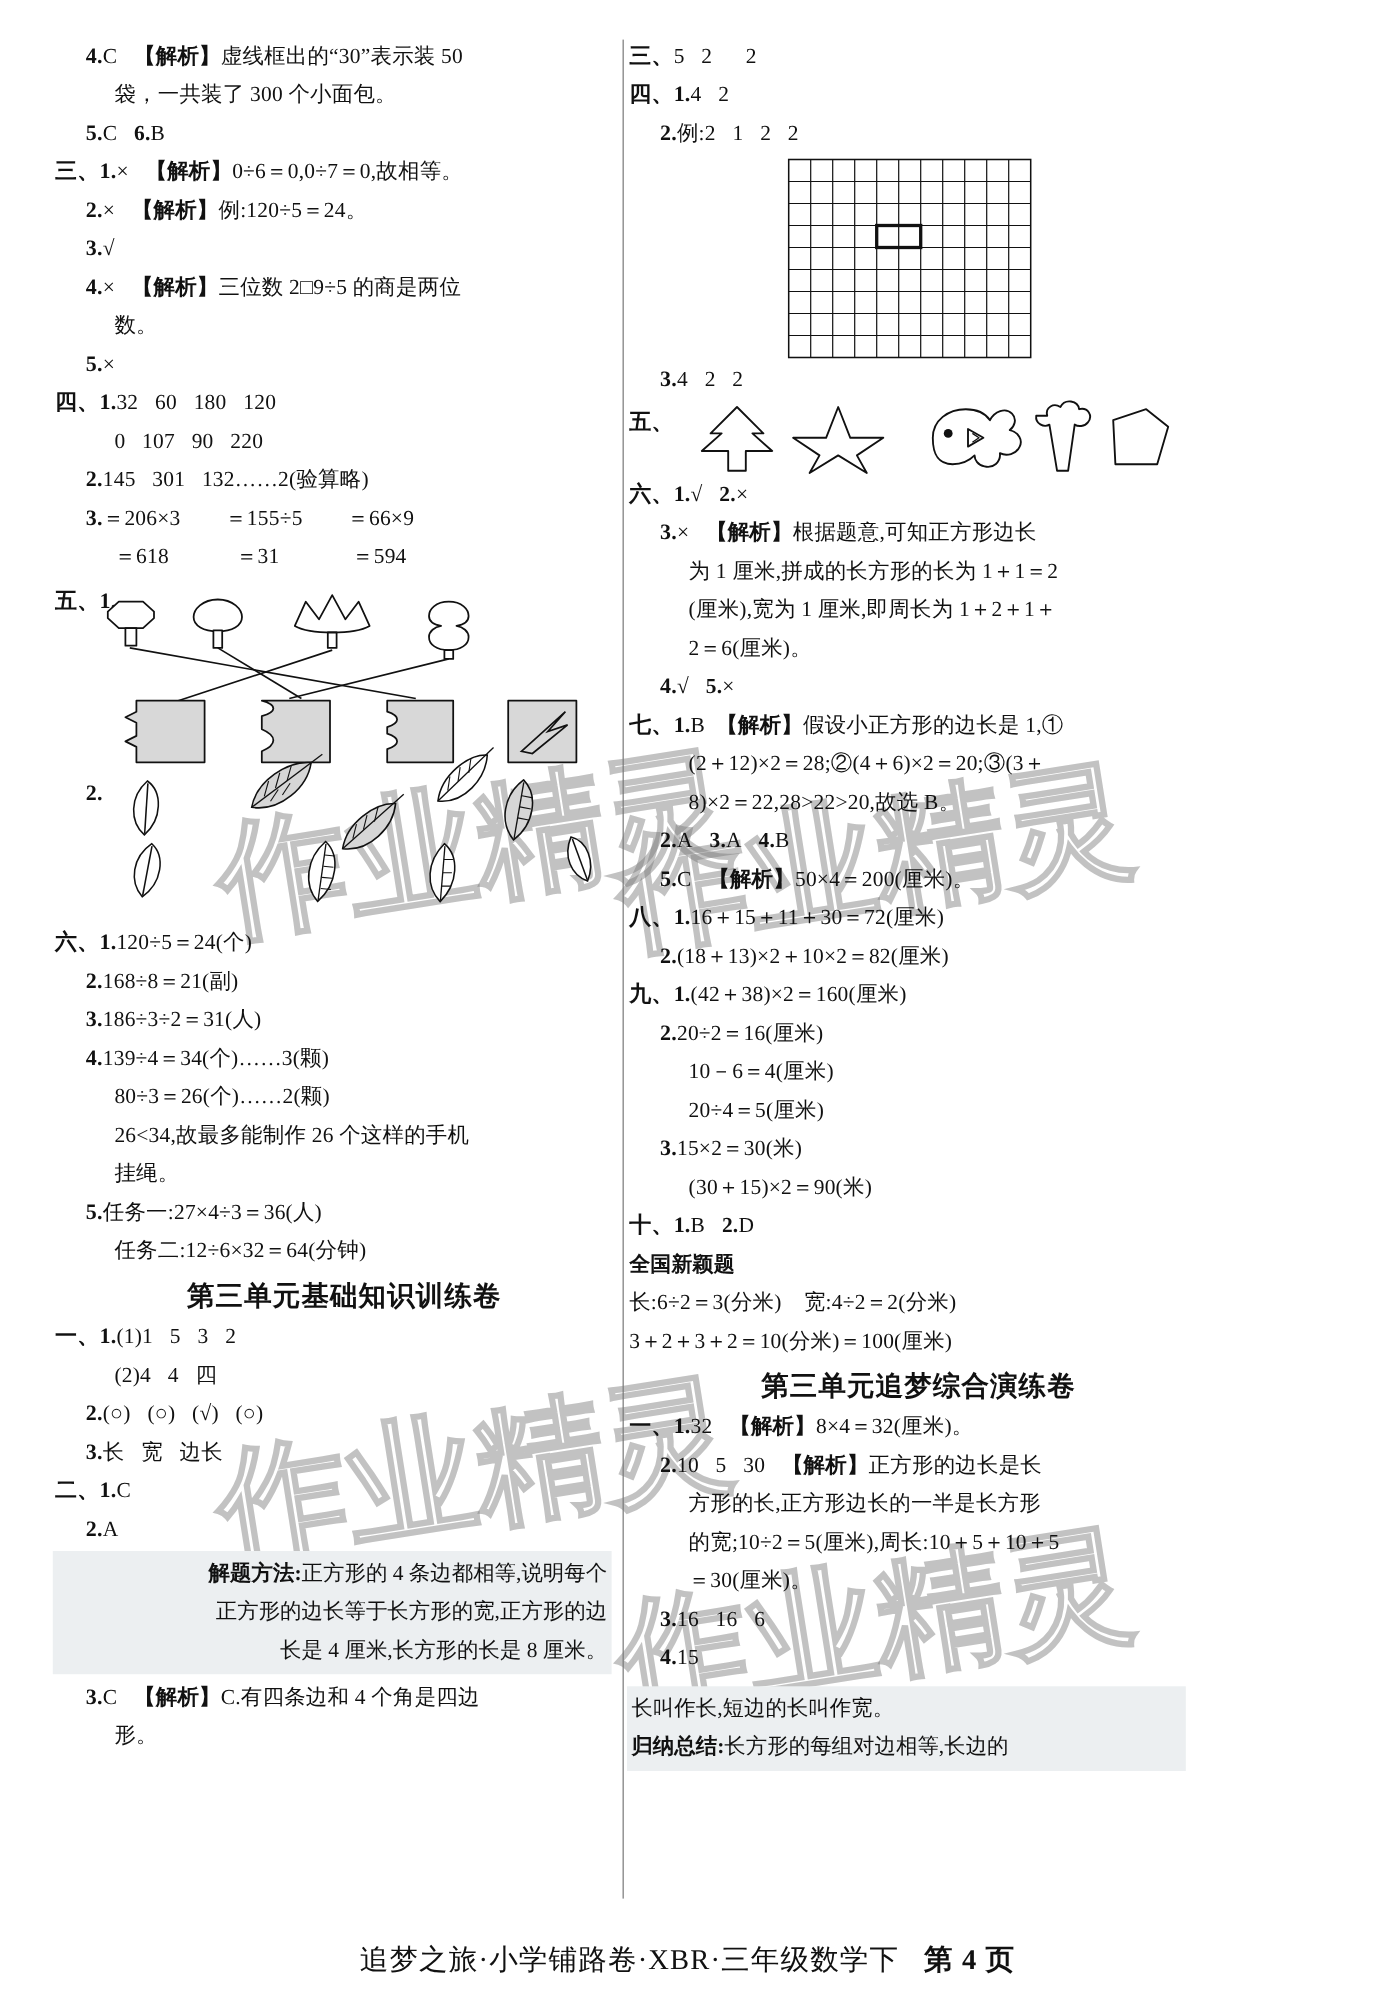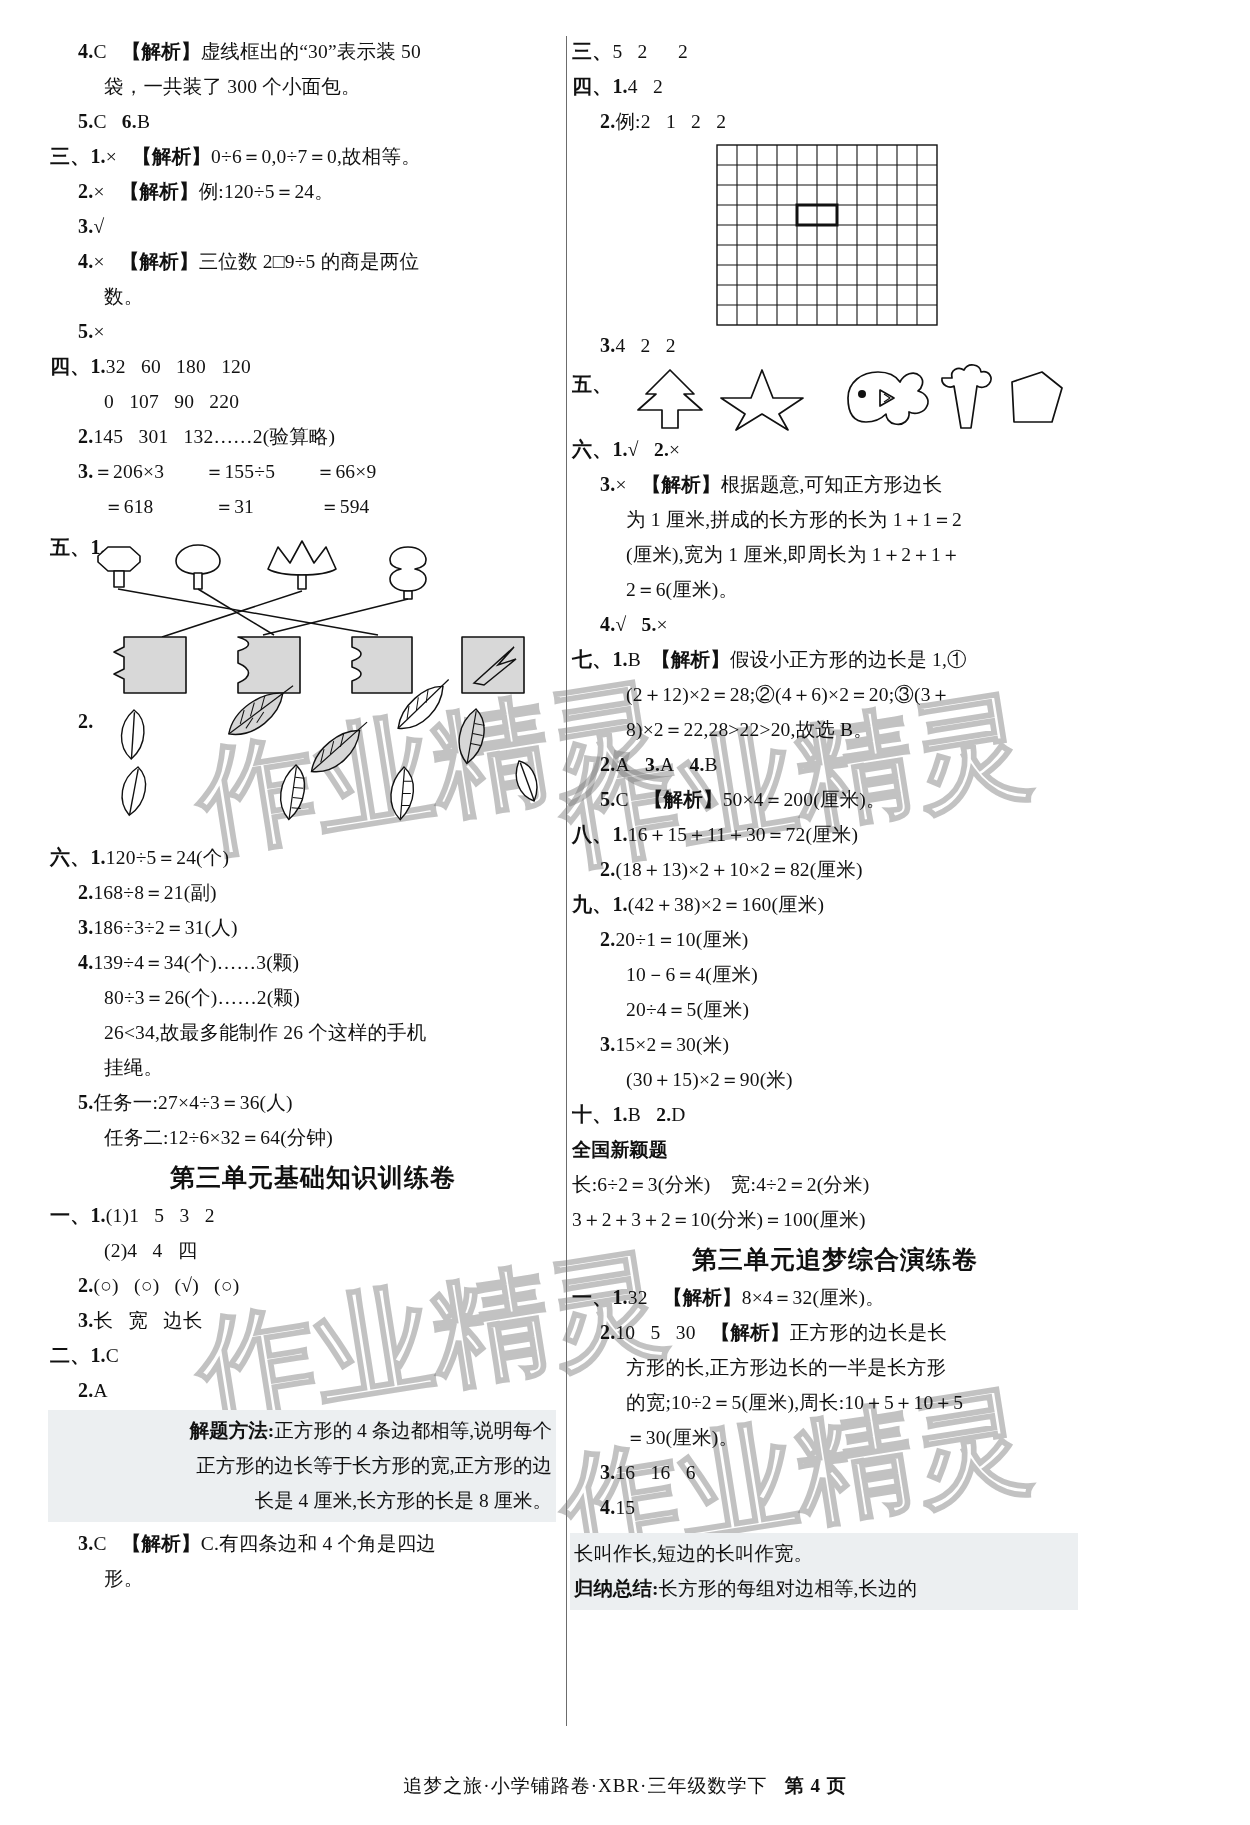--- a/index.html
+++ b/index.html
@@ -46,21 +46,21 @@
     text-align:center;font-weight:700;font-size:25px;
     letter-spacing:1px;margin:6px 0 4px 0;
   }
 
   
   .figblock{position:relative;}
 
   
   .footer{
     position:absolute;left:0;right:0;bottom:26px;
-    text-align:center;font-size:19px;letter-spacing:1px;
+    text-align:center;font-size:26px;letter-spacing:1px;
   }
   .footer b{font-weight:700;}
 
   
   .wm{
     position:absolute;pointer-events:none;user-select:none;
     font-weight:700;color:transparent;
     -webkit-text-stroke:2px rgba(120,120,120,.45);
     font-family:"Liberation Sans","DejaVu Sans",sans-serif;
     white-space:nowrap;
@@ -461,21 +461,21 @@
       <span class="num">2.</span>
       <span class="txt">(18＋13)×2＋10×2＝82(厘米)</span>
     </div>
     <div class="ln" style="margin-left:-28px;">
       <span class="gidx">九、</span>
       <span class="num">1.</span>
       <span class="txt">(42＋38)×2＝160(厘米)</span>
     </div>
     <div class="ln">
       <span class="num">2.</span>
-      <span class="txt">20÷1＝10(厘米)</span>
+      <span class="txt">20÷2＝16(厘米)</span>
     </div>
     <div class="ln ind1"><span class="txt">10－6＝4(厘米)</span></div>
     <div class="ln ind1"><span class="txt">20÷4＝5(厘米)</span></div>
     <div class="ln">
       <span class="num">3.</span>
       <span class="txt">15×2＝30(米)</span>
     </div>
     <div class="ln ind1"><span class="txt">(30＋15)×2＝90(米)</span></div>
     <div class="ln" style="margin-left:-28px;">
       <span class="gidx">十、</span>

